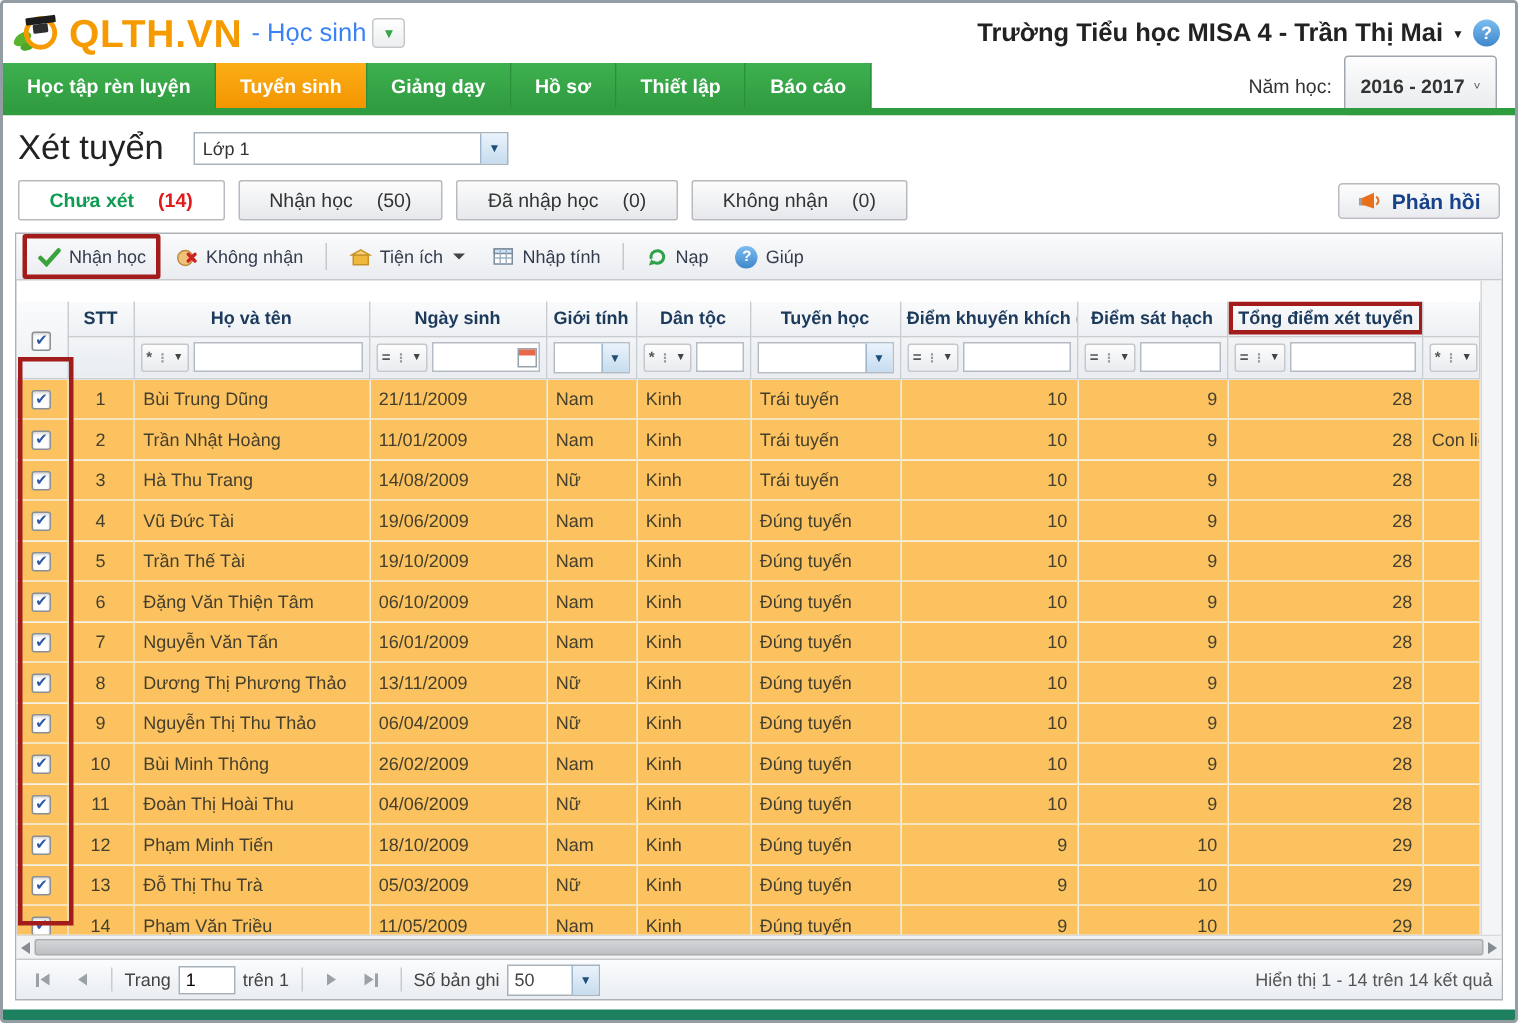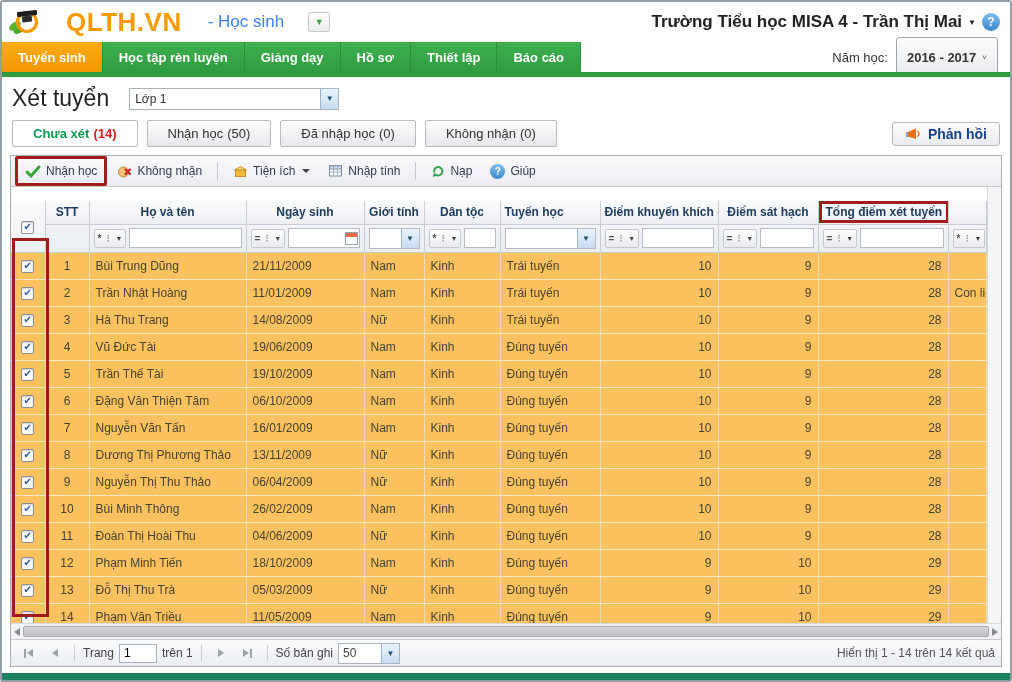--- a/index.html
+++ b/index.html
@@ -2,21 +2,21 @@
 <html><head>
 <meta charset="utf-8">
 <style>
   * { box-sizing: border-box; margin: 0; padding: 0; }
   html,body { background:#fff; }
   body { font-family: "Liberation Sans", "DejaVu Sans", sans-serif; font-size: 12px; color:#333; }
   .window { width:1012px; height:682px; border:2px solid #959da4; border-radius:3px; display:flex; flex-direction:column; overflow:hidden; background:#fff; }
 
   
   .app-header { height:40px; display:flex; align-items:center; justify-content:space-between; padding:0 10px 0 6px; background:#fff; }
-  .brand-area { display:flex; align-items:center; gap:24px;justify-content:flex-end; }
+  .brand-area { display:flex; align-items:center; gap:4px;justify-content:flex-end; }
   .brand-text { color:#F59B00; font-size:26px; font-weight:bold; letter-spacing:.5px; }
   .module-text { color:#3b82f6; font-size:17px; margin-left:2px; }
   .module-dropdown { width:22px; height:20px; border:1px solid #c3c7ca; border-radius:3px; background:linear-gradient(#fff,#eceeef); color:#35A546; font-size:9px; display:inline-flex; align-items:center; justify-content:center; cursor:pointer; }
   .user-area { display:flex; align-items:center; gap:6px; }
   .school-user { font-weight:bold; font-size:17px; color:#222; cursor:pointer; }
   .user-caret { font-size:8px; color:#222; }
   .help-ico { width:18px; height:18px; border-radius:50%; background:linear-gradient(#7cbdf0,#3f87cc); color:#fff; font-weight:bold; font-size:12px; display:inline-flex; align-items:center; justify-content:center; }
 
   
   .nav-row { height:30px; display:flex; align-items:stretch; }
@@ -30,21 +30,21 @@
 
   
   .content { flex:1; display:flex; flex-direction:column; padding:6px 8px 0 8px; background:#fff; min-height:0; }
   .title-row { display:flex; align-items:center; gap:20px; margin:2px 0 8px 2px; }
   .page-title { font-size:23px; font-weight:400; color:#222; }
   .class-select { width:210px; height:22px; border:1px solid #aab4bc; background:#fff; display:flex; align-items:center; cursor:pointer; }
   .class-select .val { flex:1; padding:0 5px; font-size:12px; color:#333; }
   .combo-trigger { width:18px; height:100%; background:linear-gradient(#EAF3FB,#C6DCEF); border-left:1px solid #9DB6CC; color:#1E4E79; font-size:8px; display:flex; align-items:center; justify-content:center; }
 
   .status-row { display:flex; align-items:center; margin:0 2px 8px 2px; }
-  .status-tab { height:27px; padding:0 20px; margin-right:9px; border:1px solid #b7bbc0; border-radius:2px; background:linear-gradient(#FCFCFC,#E6E8EB); font-size:13px; color:#333; cursor:pointer; display:inline-flex; align-items:center; gap:4px; }
+  .status-tab { height:27px; padding:0 20px; margin-right:9px; border:1px solid #b7bbc0; border-radius:2px; background:linear-gradient(#FCFCFC,#E6E8EB); font-size:13px; color:#333; cursor:pointer; display:inline-flex; align-items:center; gap:16px; }
   .status-tab.active { background:#fff; font-weight:bold; }
   .status-tab.active .lbl { color:#0E9C53; }
   .status-tab.active .cnt { color:#E01B1B; }
   .feedback-btn { margin-left:auto; height:24px; padding:0 12px; border:1px solid #b7bbc0; border-radius:3px; background:linear-gradient(#FDFDFD,#E9EBEE); display:inline-flex; align-items:center; gap:6px; font-size:14px; font-weight:bold; color:#15428B; cursor:pointer; }
 
   
   .grid { flex:1; display:flex; flex-direction:column; border:1px solid #AEB2B6; margin-bottom:6px; min-height:0; background:#fff; }
   .grid-toolbar { height:31px; display:flex; align-items:center; gap:2px; padding:0 4px; background:linear-gradient(#FBFBFC,#E9ECF0); border-bottom:1px solid #C9C9C9; }
   .tb-btn { display:inline-flex; align-items:center; gap:5px; height:24px; padding:0 7px; border:1px solid transparent; border-radius:3px; font-size:12px; color:#333C4E; cursor:pointer; white-space:nowrap; }
   .tb-btn.annotated { border:3px solid #A21C1C; border-radius:2px; height:30px; }
@@ -120,22 +120,22 @@
     </div>
     <div class="user-area">
       <span class="school-user">Trường Tiểu học MISA 4 - Trần Thị Mai</span>
       <span class="user-caret">▼</span>
       <span class="help-ico">?</span>
     </div>
   </div>
 
   <div class="nav-row">
     <div class="nav-tabs" id="nav-tabs">
+        <div class="nav-tab">Học tập rèn luyện</div>
         <div class="nav-tab active">Tuyển sinh</div>
-        <div class="nav-tab">Học tập rèn luyện</div>
         <div class="nav-tab">Giảng dạy</div>
         <div class="nav-tab">Hồ sơ</div>
         <div class="nav-tab">Thiết lập</div>
         <div class="nav-tab">Báo cáo</div>
       </div>
     <div class="year-area">
       <span>Năm học:</span>
       <span class="year-select">
         <span>2016 - 2017</span>
           <span class="chev">˅</span>
@@ -256,21 +256,21 @@
               <col style="width: 38px;">
             </colgroup>
             <thead>
               <tr>
                 <th rowspan="2" style="text-align: center;"><span class="cb"></span></th>
                 <th style="text-align: center;">STT</th>
                 <th style="text-align: center;">Họ và tên</th>
                 <th style="text-align: center;">Ngày sinh</th>
                 <th style="text-align: center;">Giới tính</th>
                 <th style="text-align: center;">Dân tộc</th>
-                <th style="text-align: left;">Tuyến học</th>
+                <th style="text-align: center;">Tuyến học</th>
                 <th style="text-align: center;">Điểm khuyến khích (đ</th>
                 <th style="text-align: center;">Điểm sát hạch</th>
                 <th style="text-align: center;"><span class="hl-header">Tổng điểm xét tuyển</span></th>
                 <th style="text-align: center;"></th>
               </tr>
               <tr class="filter-row">
                 <th></th>
                 <th>
                   <span class="f-wrap">
                     <span class="fop">

